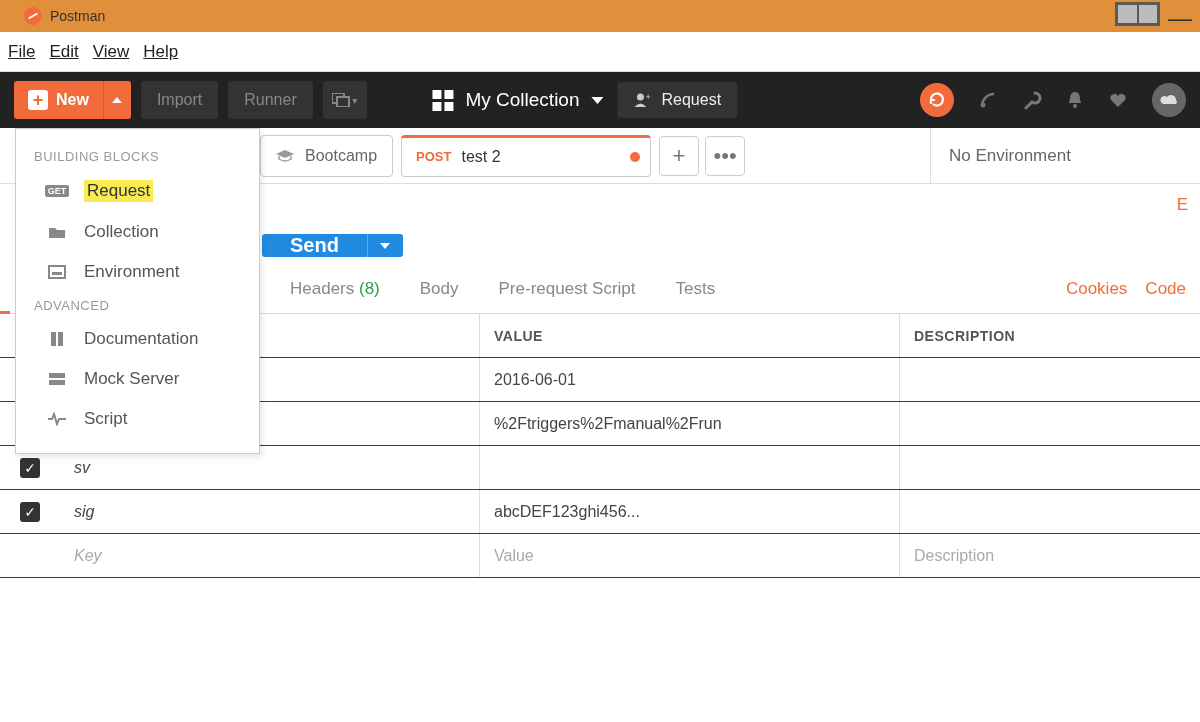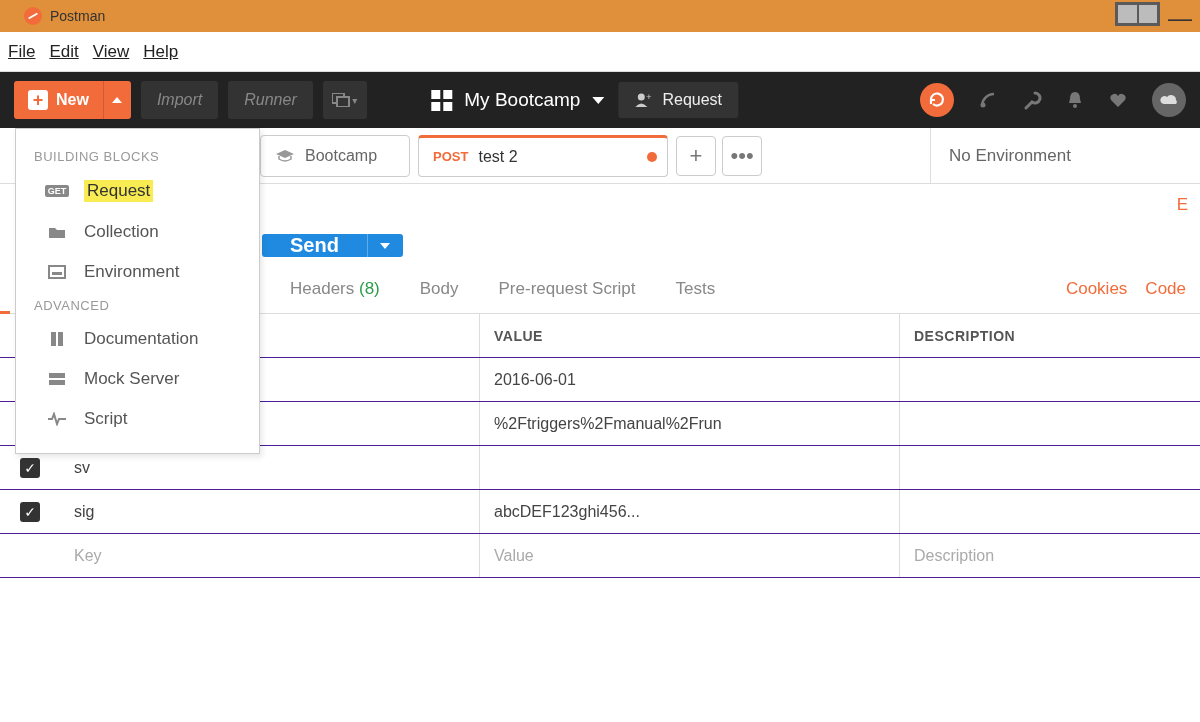--- a/index.html
+++ b/index.html
@@ -19,37 +19,37 @@
   .menubar { height: 40px; background: #fff; display: flex; align-items: center; padding: 4px 8px; gap: 14px; font-size: 17px; color: #222; border-bottom: 1px solid #ddd; text-decoration: underline; }
   .menubar span { cursor: default; }
 
   
   .toolbar { height: 56px; background: #222; display: flex; align-items: center; padding: 0 14px; gap: 10px; position: relative; }
   .btn-new { display: flex; align-items: stretch; }
   .btn-new-main { background: #f26b3a; color: #fff; display: flex; align-items: center; padding: 0 14px; height: 38px; font-size: 16px; font-weight: bold; gap: 8px; border-radius: 3px 0 0 3px; }
   .btn-new-main .plus-icon { width: 20px; height: 20px; background: #fff; border-radius: 3px; display: flex; align-items: center; justify-content: center; color: #f26b3a; font-weight: bold; font-size: 18px; }
   .btn-new-caret { background: #f26b3a; width: 28px; height: 38px; display: flex; align-items: center; justify-content: center; border-left:1px solid rgba(0,0,0,0.15); border-radius: 0 3px 3px 0; }
   .btn-new-caret::after { content: ""; border-left:5px solid transparent; border-right:5px solid transparent; border-bottom:6px solid #fff; }
-  .tb-btn { height: 38px; padding: 0 16px; background: #333; color: #888; font-size: 16px; display: flex; align-items: center; border-radius: 3px; font-style: italic; }
+  .tb-btn { height: 38px; padding: 0 16px; background: #333; color: #888; font-size: 16px; display: flex; align-items: center; border-radius: 3px; }
   .tb-icon-btn { width: 44px; height: 38px; background:#333; border-radius:3px; display:flex; align-items:center; justify-content:center; color:#888; gap:2px;}
   .tb-center { position:absolute; left:50%; transform:translateX(-55%); display:flex; align-items:center; gap:14px; }
   .workspace-label { color:#fff; font-size:19px; display:flex; align-items:center; gap:12px; }
   .four-squares { display:grid; grid-template-columns:9px 9px; grid-template-rows:9px 9px; gap:3px; }
   .four-squares div{ background:#fff; }
   .caret-down { width:0; height:0; border-left:6px solid transparent; border-right:6px solid transparent; border-top:7px solid #fff; }
   .invite-btn { background:#333; color:#eee; height:36px; padding:0 16px; display:flex; align-items:center; gap:10px; border-radius:3px; font-size:16px; }
   .person-plus { display:flex; align-items:center; }
   .tb-right { position:absolute; right:14px; display:flex; align-items:center; gap:24px; }
   .sync-circle { width:34px; height:34px; border-radius:50%; background:#f26b3a; display:flex; align-items:center; justify-content:center; color:#fff; }
   .gray-icon { color:#777; font-size:18px; }
   .cloud-circle { width:34px; height:34px; border-radius:50%; background:#666; display:flex; align-items:center; justify-content:center; color:#ddd; }
 
   
   .tab-row { height: 56px; border-bottom:1px solid #ddd; display:flex; align-items:center; padding:0 0 0 260px; position:relative; }
-  .tab { border:1px solid #ccc; height:42px; display:flex; align-items:center; padding:0 32px 0 14px; margin-right:8px; border-radius:4px; font-size:16px; color:#666; gap:10px; position:relative; }
+  .tab { border:1px solid #ccc; height:42px; display:flex; align-items:center; padding:0 15px 0 14px; margin-right:8px; border-radius:4px; font-size:16px; color:#666; gap:10px; position:relative; }
   .tab-active { border-top:3px solid #f26b3a; color:#333; }
   .tab-method { color:#f26b3a; font-weight:bold; font-size:13px; }
   .tab-dot { width:10px;height:10px;background:#f26b3a;border-radius:50%; position:absolute; right:10px; }
   .tab-action { width:40px; height:40px; border:1px solid #ccc; display:flex; align-items:center; justify-content:center; font-size:22px; color:#777; border-radius:4px; margin-right:6px; }
   .env-box { position:absolute; right:0; top:0; height:56px; width:270px; border-left:1px solid #ddd; display:flex; align-items:center; padding:0 18px; color:#666; font-size:17px; }
   .grad-icon { color:#999; }
 
   
   .new-menu { position:absolute; left:15px; top:128px; width:245px; background:#fff; border:1px solid #ccc; box-shadow:2px 3px 6px rgba(0,0,0,0.1); z-index:50; padding:14px 0; }
   .new-menu .section-hdr { padding:6px 18px; color:#999; font-size:13px; letter-spacing:0.5px; }
@@ -73,21 +73,21 @@
   .req-tabs { padding:14px 14px 14px 290px; display:flex; gap:40px; font-size:17px; color:#888; position:relative; }
   .req-tabs .count { color:#2a9d4a; }
   .req-right { position:absolute; right:14px; display:flex; gap:18px; color:#f26b3a; font-size:17px; }
   .orange-underline { position:absolute; left:0; bottom:-1px; width:10px; height:3px; background:#f26b3a; }
 
   
   .ptable { border-top:1px solid #ddd; }
   .prow { display:flex; border-bottom:1px solid #4c1d95; min-height:44px; }
   .pcell { padding:10px 14px; font-size:16px; color:#444; display:flex; align-items:center; }
   .pcell.chk { width:60px; justify-content:center; }
-  .pcell.key { width:420px; border-right:1px solid #ddd; }
+  .pcell.key { width:420px; border-right:1px solid #ddd;font-style:italic; }
   .pcell.value { width:420px; border-right:1px solid #ddd; }
   .pcell.desc { flex:1; }
   .phdr .pcell { font-weight:bold; color:#555; text-transform:uppercase; font-size:14px; letter-spacing:0.5px; }
   .chkbox { width:20px; height:20px; background:#333; border-radius:3px; display:flex; align-items:center; justify-content:center; color:#fff; font-size:14px;}
   .placeholder { color:#aaa; }
 
   svg { display:block; }
 </style>
 </head>
 <body>
@@ -130,21 +130,21 @@
   </div>
 
   <div class="tb-center">
     <div class="workspace-label">
       <div class="four-squares">
           <div></div>
           <div></div>
           <div></div>
           <div></div>
         </div>
-      <span>My Bootcamp</span>
+      <span>My Collection</span>
       <div class="caret-down"></div>
     </div>
     <div class="invite-btn">
       <span class="person-plus">
         <svg width="18" height="16">
             <circle cx="7" cy="5" r="3.5" fill="#ccc"></circle>
             <path d="M1 15 q6 -7 12 0" fill="#ccc"></path>
             <text x="12" y="8" font-size="9" fill="#ccc">+</text>
           </svg>
       </span>

